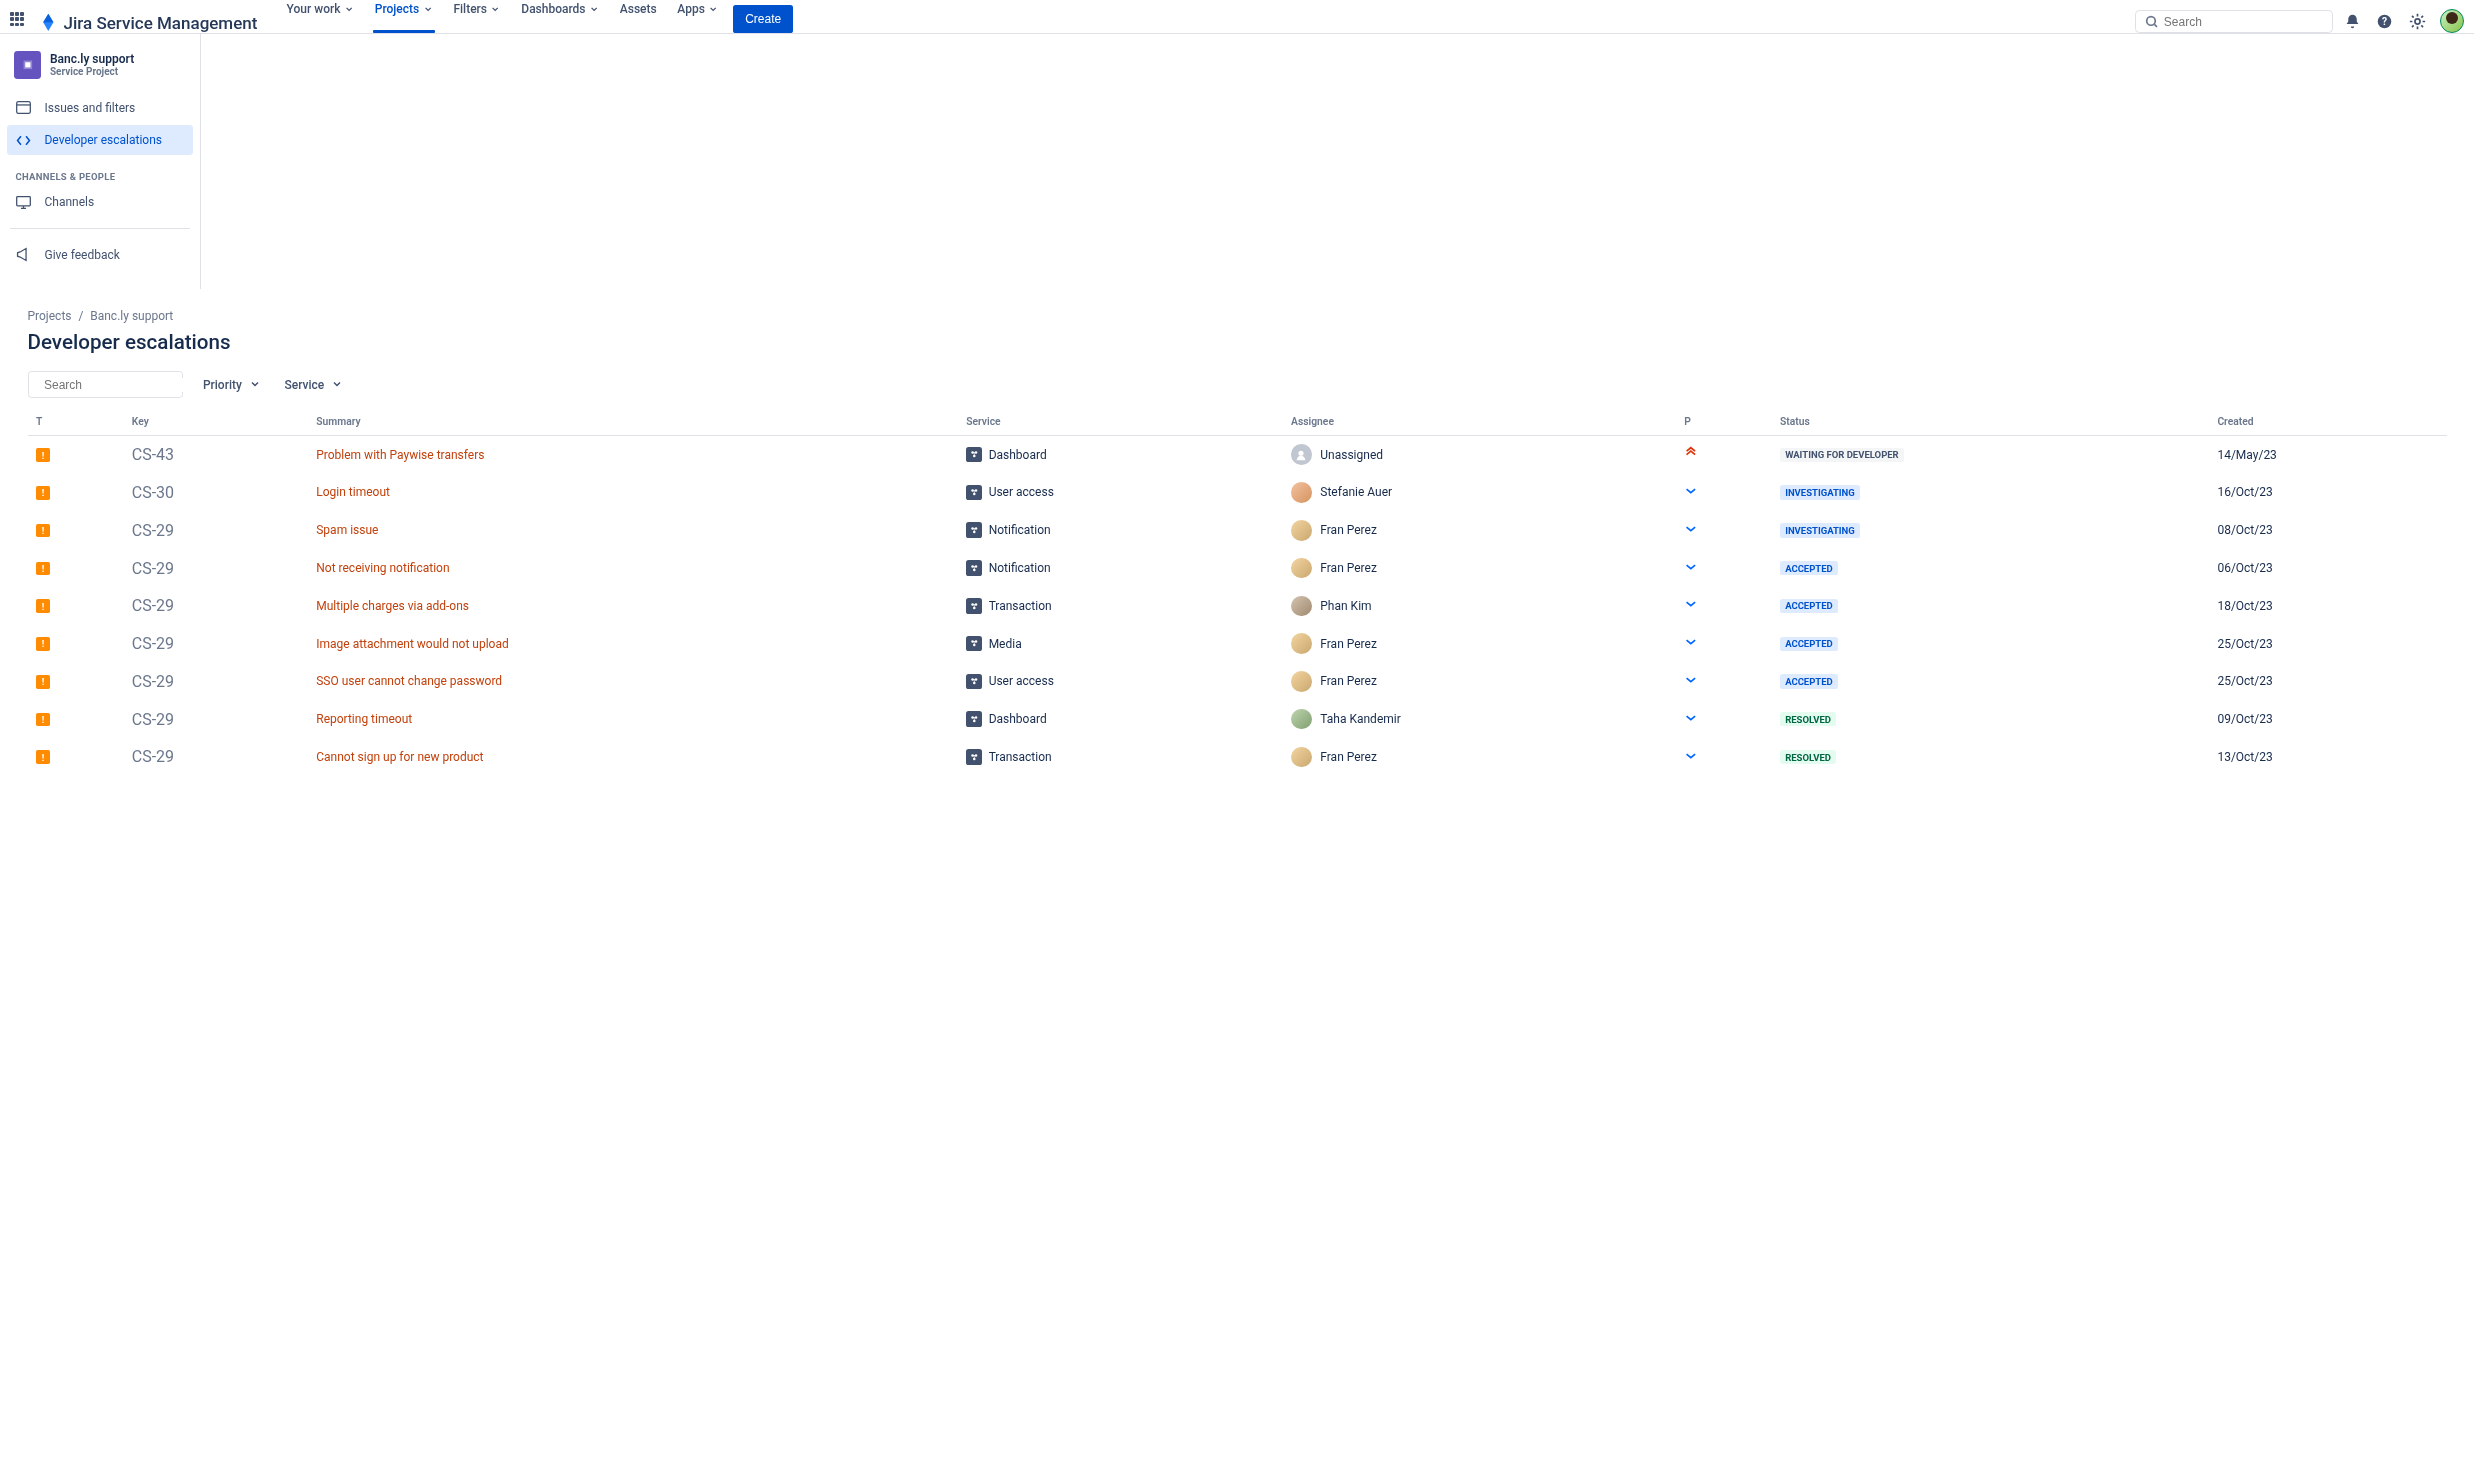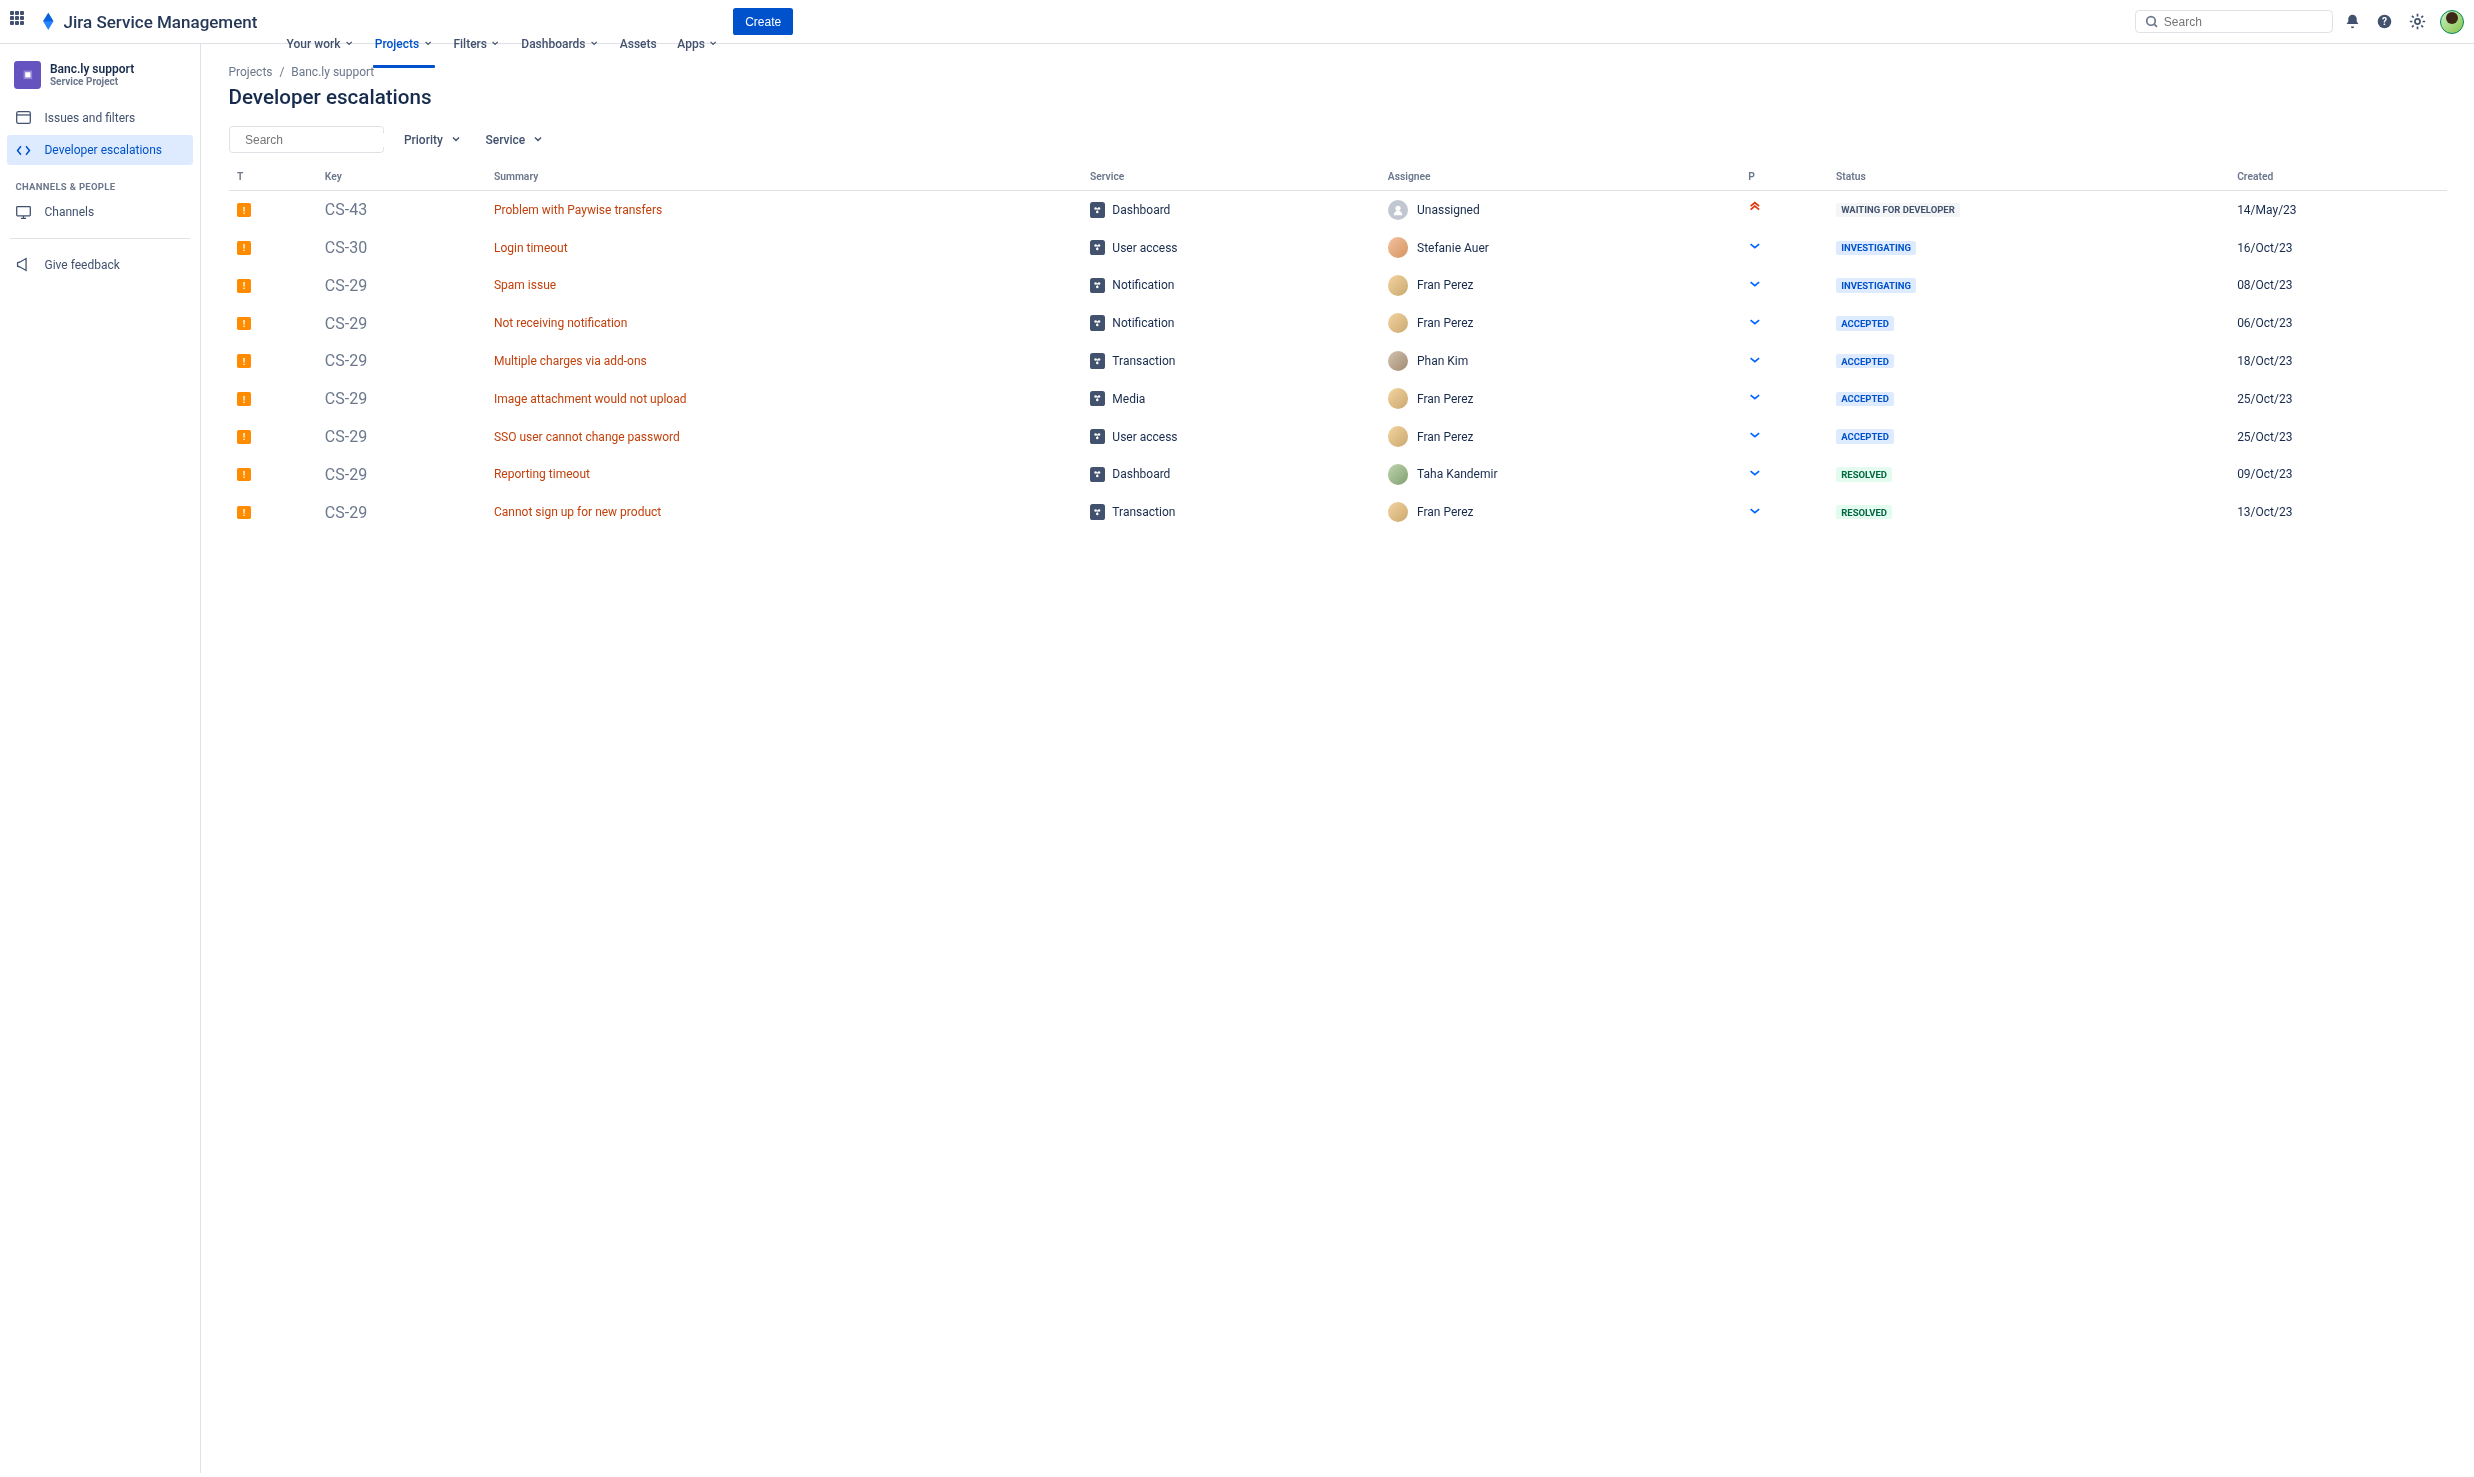--- a/index.html
+++ b/index.html
@@ -1,35 +1,35 @@
 <!DOCTYPE html>
 <html style="font-size:13.7px"><head>
 <meta charset="utf-8">
 <style>
 * { box-sizing: border-box; margin: 0; padding: 0; }
 body { font-family: -apple-system, BlinkMacSystemFont, "Segoe UI", Roboto, sans-serif; font-size: 12px; color: #172B4D; background: #fff; }
-.topbar { display: flex; align-items: center; height: 44px; padding: 0 10.3px; border-bottom: 0.9px solid #DFE1E6; }
+.topbar { display: flex; align-items: flex-end; height: 34px; padding: 0 10.3px; border-bottom: 0.9px solid #DFE1E6; }
 .app-switcher { width: 20.6px; height: 20.6px; display: grid; grid-template-columns: repeat(3,3.4px); grid-template-rows: repeat(3,3.4px); gap: 1.7px; margin-right: 6.9px; cursor: pointer; }
 .app-switcher span { background: #42526E; border-radius: 0.9px; }
 .logo { display: flex; align-items: center; font-size: 17px; font-weight: 500; color: #253858; margin-right: 20.6px; }
 .logo svg { margin-right: 5.2px; }
 .nav { display: flex; gap: 3.4px; margin-top: 44px; }
 .nav-item { display: flex; align-items: center; padding: 0 8.6px; height: 48px; cursor: pointer; color: #42526E; font-weight: 500; position: relative; }
 .nav-item.active { color: #0052CC; }
 .nav-item.active::after { content: ""; position: absolute; bottom: 0; left: 6.9px; right: 6.9px; height: 2.6px; background: #0052CC; border-radius: 0.9px; }
 .chevron { margin-left: 3.4px; }
 .create-btn { background: #0052CC; color: #fff; border: none; padding: 6.9px 12px; border-radius: 2.6px; font-weight: 500; font-size: 12px; cursor: pointer; margin-left: 6px; }
 .spacer { flex: 1; }
 .search-box { display: flex; align-items: center; border: 1.7px solid #DFE1E6; border-radius: 4.3px; padding: 3.4px 8.6px; width: 198px; margin-right: 8.6px; }
 .search-box input { border: none; outline: none; font-size: 12px; margin-left: 5.2px; flex: 1; }
 .top-icons { display: flex; align-items: center; gap: 12px; }
 .top-icon { width: 20.6px; height: 20.6px; color: #42526E; cursor: pointer; display: flex; align-items: center; justify-content: center; }
 .avatar { width: 24px; height: 24px; border-radius: 50%; background: linear-gradient(135deg,#c6f0c6,#8bc34a); border: 1.7px solid #00875A; cursor: pointer; position: relative; overflow: hidden; }
 .avatar::before { content:""; position:absolute; width:12px; height:12px; background:#3d2817; border-radius:50%; top:1.7px; left:5.2px; }
-.layout { display: flex; height: calc(100vh - 48px); }
+.layout { display: flex; height: calc(100vh - 48px); flex-direction: column; }
 .sidebar { width: 201px; border-right: 0.9px solid #DFE1E6; padding: 17px 6.9px; }
 .project-header { display: flex; align-items: center; padding: 0 6.9px 13.7px; }
 .project-icon { width: 27.5px; height: 27.5px; background: #6554C0; border-radius: 3.4px; margin-right: 8.6px; display:flex; align-items:center; justify-content:center; }
 .project-name { font-weight: 600; font-size: 12px; }
 .project-type { font-size: 10px; color: #6B778C; font-weight: bold; }
 .side-item { display: flex; align-items: center; padding: 6.9px 8.6px; border-radius: 3.4px; cursor: pointer; color: #42526E; margin-bottom: 1.7px; }
 .side-item.active { background: #DEEBFF; color: #0052CC; }
 .side-item svg, .side-item .icon { margin-right: 12px; width: 17px; height: 17px; flex-shrink: 0; }
 .side-section { font-size: 9.5px; font-weight: 700; color: #6B778C; padding: 13.7px 8.6px 5.2px; letter-spacing: 0.3px; }
 .side-divider { border-top: 0.9px solid #DFE1E6; margin: 10.3px 3.4px; }

